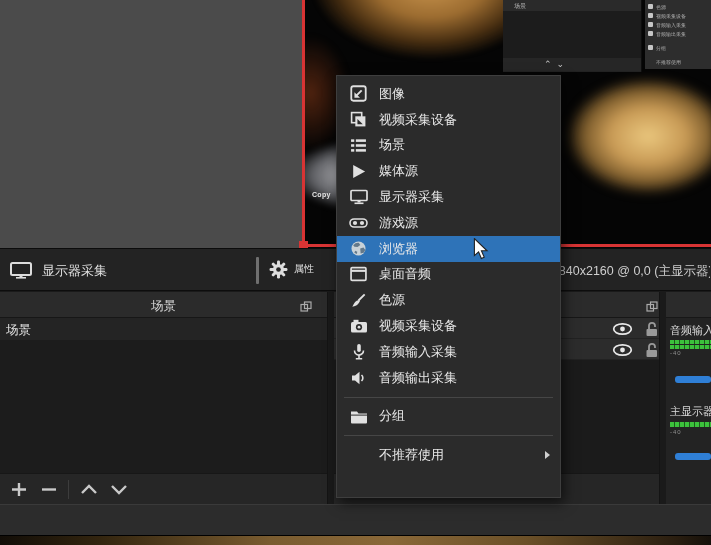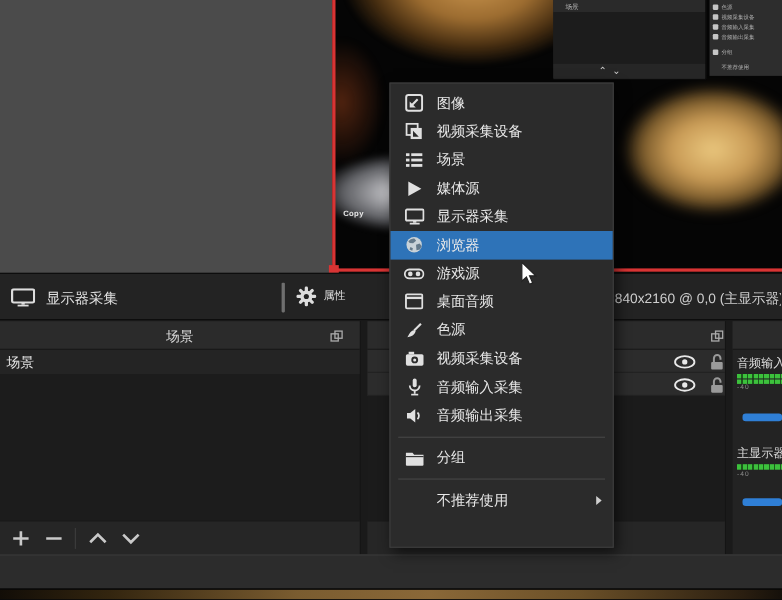--- a/index.html
+++ b/index.html
@@ -77,21 +77,21 @@
   .meter.thick{height:5px;}
   .mix-scale{position:absolute;left:4px;font-size:6px;color:#8f8f8f;letter-spacing:1px;}
   .mix-slider{position:absolute;left:9px;width:36px;height:7px;border-radius:3px;background:var(--blue);}
 
   .statusbar{left:0;top:504px;width:711px;height:31px;background:#2c2c2c;border-top:1px solid #3a3a3a;}
   .bottomband{left:0;top:535px;width:711px;height:10px;
     background:linear-gradient(90deg,#120d07 0%,#33250f 14%,#7a5c30 38%,#8a6838 55%,#6b5028 74%,#2a1e10 95%,#15100a 100%);
     border-top:1px solid #000;}
 
   
-  .ctxmenu{left:354px;top:75px;width:204px;height:423px;background:#2b2b2b;border:1px solid #3e3e3e;
+  .ctxmenu{left:336px;top:75px;width:225px;height:423px;background:#2b2b2b;border:1px solid #3e3e3e;
     box-shadow:3px 5px 12px rgba(0,0,0,.6);padding-top:5px;z-index:10;}
   .mrow{height:25.8px;display:flex;align-items:center;padding:0 10px 0 12px;}
   .mrow.hl{background:var(--accent);}
   .mico{width:19px;height:17px;margin-right:11px;flex:none;display:flex;align-items:center;justify-content:center;}
   .mlabel{font-size:13px;color:#e8e8e8;white-space:nowrap;}
   .msep{height:1px;background:#464646;margin:6px 7px;}
   .subarrow{margin-left:auto;width:0;height:0;border-left:5px solid #cfcfcf;border-top:4.5px solid transparent;border-bottom:4.5px solid transparent;}
   .noicon{width:19px;margin-right:11px;flex:none;}
 
   .cursor{left:473px;top:238px;z-index:20;}
@@ -315,45 +315,45 @@
       <span class="mico">
         <svg width="18" height="16" viewBox="0 0 18 16">
             <rect x="1" y="1.5" width="16" height="10" rx="1" fill="none" stroke="#e0e0e0" stroke-width="1.7"></rect>
             <rect x="7.5" y="11.5" width="3" height="2" fill="#e0e0e0"></rect>
             <rect x="4.5" y="13.5" width="9" height="1.6" fill="#e0e0e0"></rect>
           </svg>
         </span>
       <span class="mlabel">显示器采集</span>
     </div>
 
+    <div class="mrow">
+      <span class="mico">
+        <svg width="19" height="14" viewBox="0 0 19 14">
+            <rect x="1" y="3" width="17" height="8" rx="4" fill="none" stroke="#e0e0e0" stroke-width="1.6"></rect>
+            <circle cx="6" cy="7" r="2.1" fill="#e0e0e0"></circle>
+            <circle cx="13" cy="7" r="2.1" fill="#e0e0e0"></circle>
+          </svg>
+        </span>
+      <span class="mlabel">游戏源</span>
+    </div>
+
     <div class="mrow hl">
       <span class="mico">
         <svg width="17" height="17" viewBox="0 0 16 16">
             <circle cx="8" cy="8" r="6.6" fill="#c9d2d8"></circle>
             <path d="M3,5 q2,-2.6 5.2,-2.3 l1.5,1.9 -2.6,2.1 -2.9,-0.3 z" fill="#64798a"></path>
             <path d="M9.6,8 l3.1,-1 1.7,2.3 -1.5,2.8 -2.9,0.5 z" fill="#64798a"></path>
             <path d="M4.8,10 l2.1,1 -0.5,2.1 -2.3,-1 z" fill="#64798a"></path>
           </svg>
         </span>
       <span class="mlabel">浏览器</span>
     </div>
 
     <div class="mrow">
       <span class="mico">
-        <svg width="19" height="14" viewBox="0 0 19 14">
-            <rect x="1" y="3" width="17" height="8" rx="4" fill="none" stroke="#e0e0e0" stroke-width="1.6"></rect>
-            <circle cx="6" cy="7" r="2.1" fill="#e0e0e0"></circle>
-            <circle cx="13" cy="7" r="2.1" fill="#e0e0e0"></circle>
-          </svg>
-        </span>
-      <span class="mlabel">游戏源</span>
-    </div>
-
-    <div class="mrow">
-      <span class="mico">
         <svg width="17" height="16" viewBox="0 0 16 15">
             <rect x="1" y="1.5" width="14" height="12" rx="1" fill="none" stroke="#e0e0e0" stroke-width="1.6"></rect>
             <rect x="1" y="3.5" width="14" height="2" fill="#e0e0e0"></rect>
           </svg>
         </span>
       <span class="mlabel">桌面音频</span>
     </div>
 
     <div class="mrow">
       <span class="mico">

